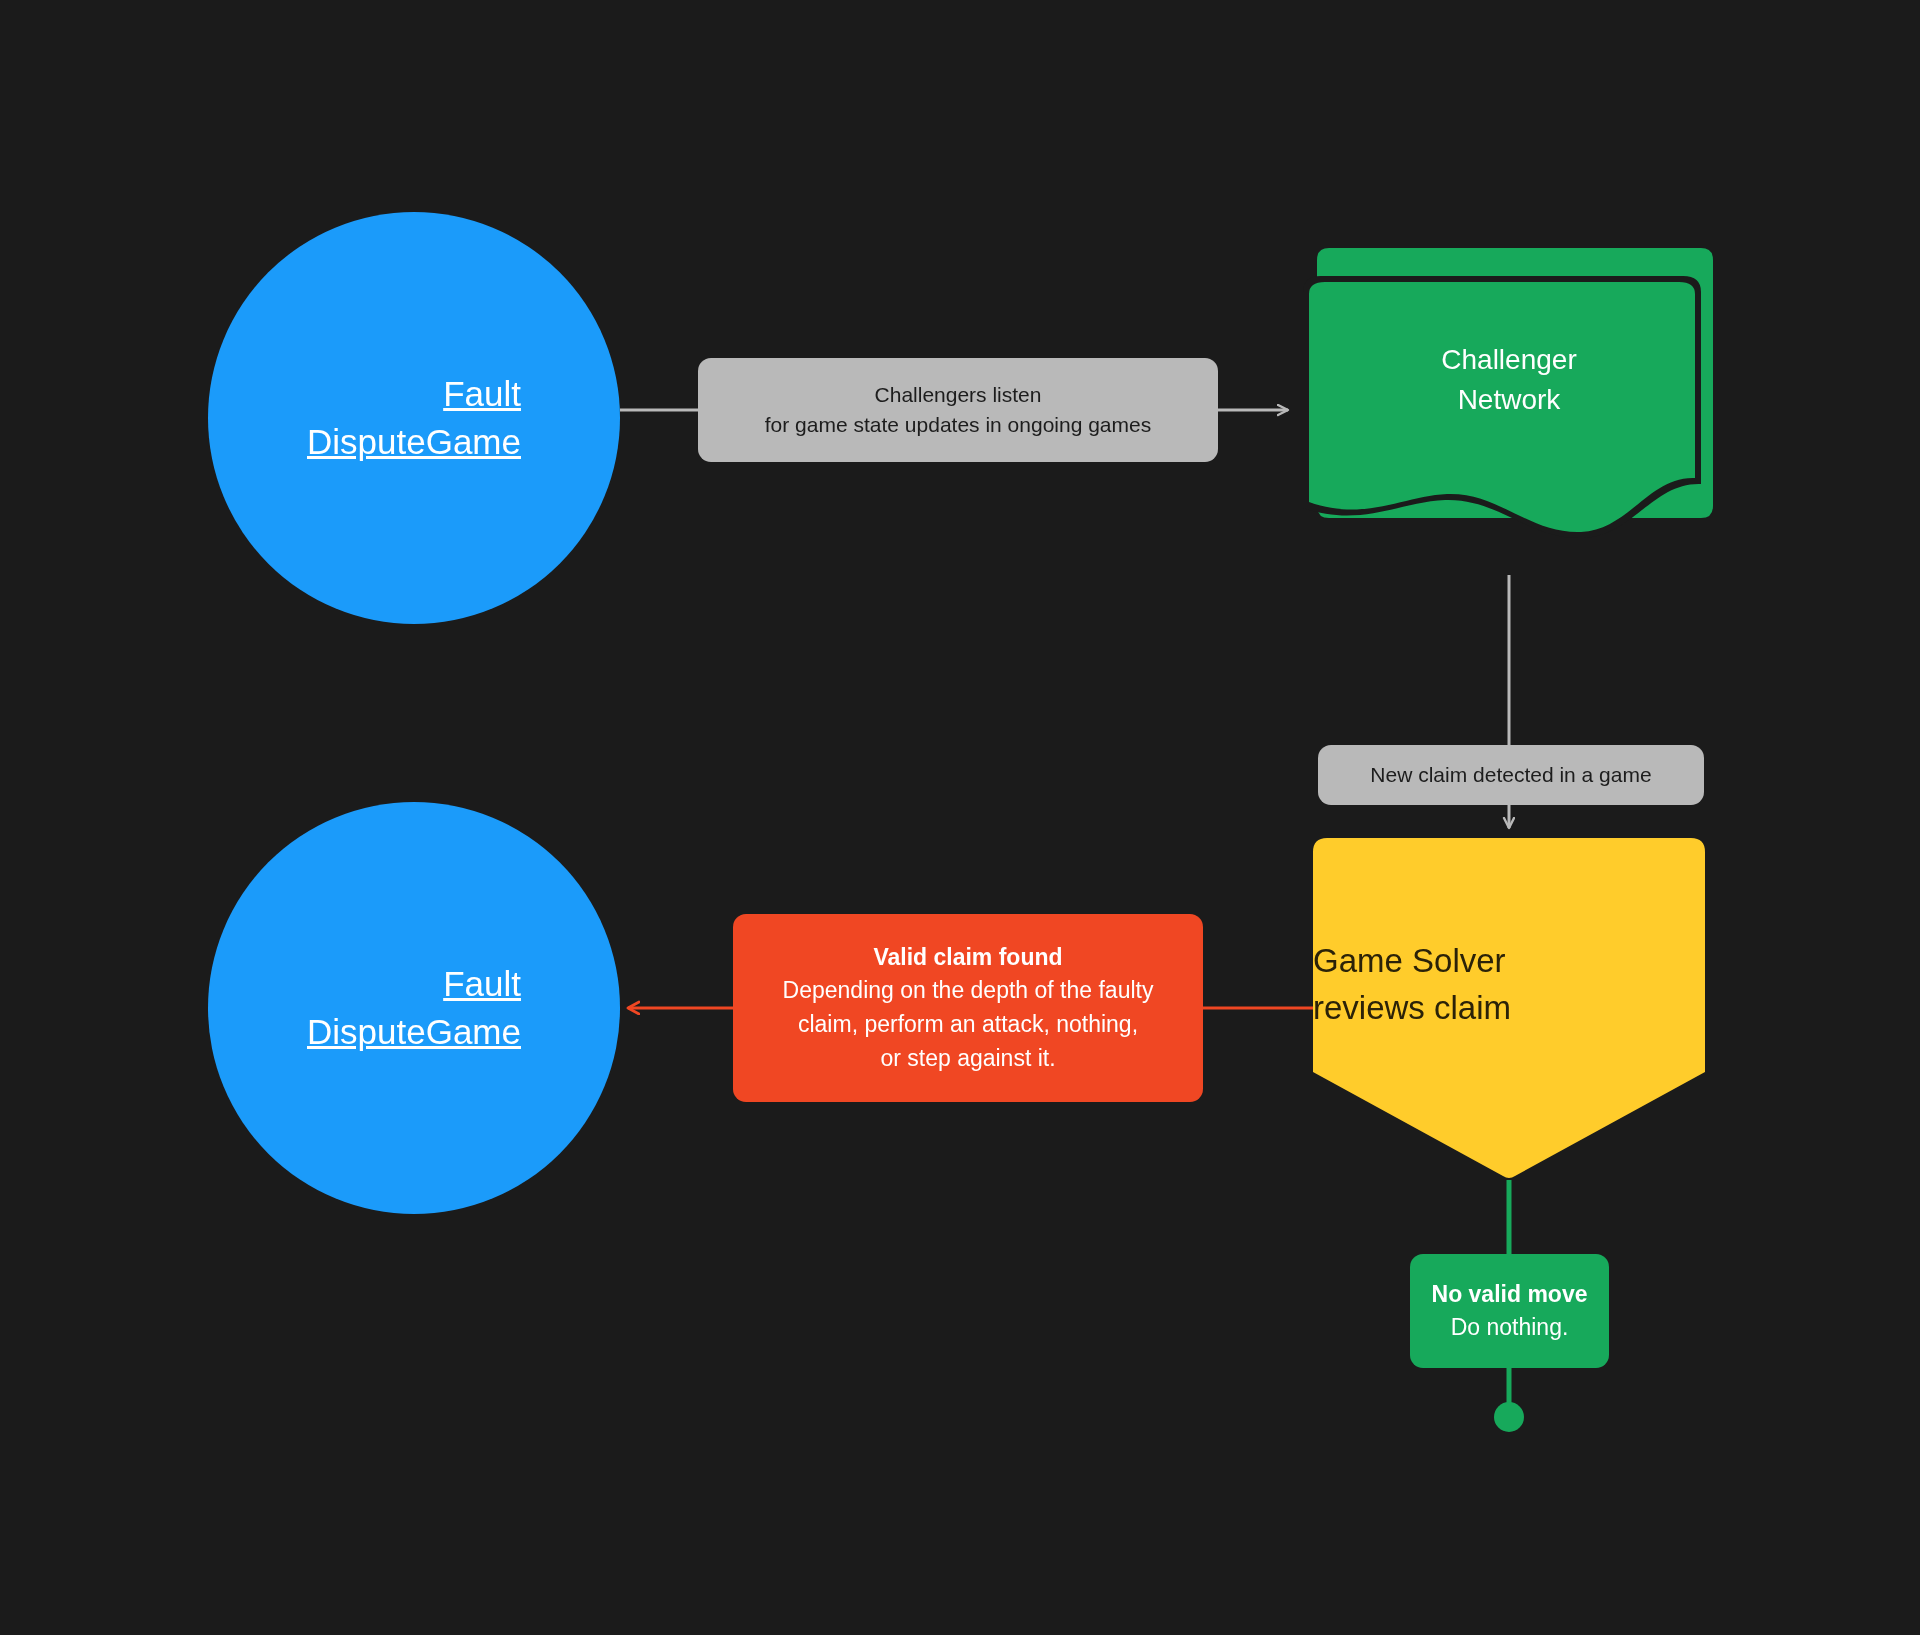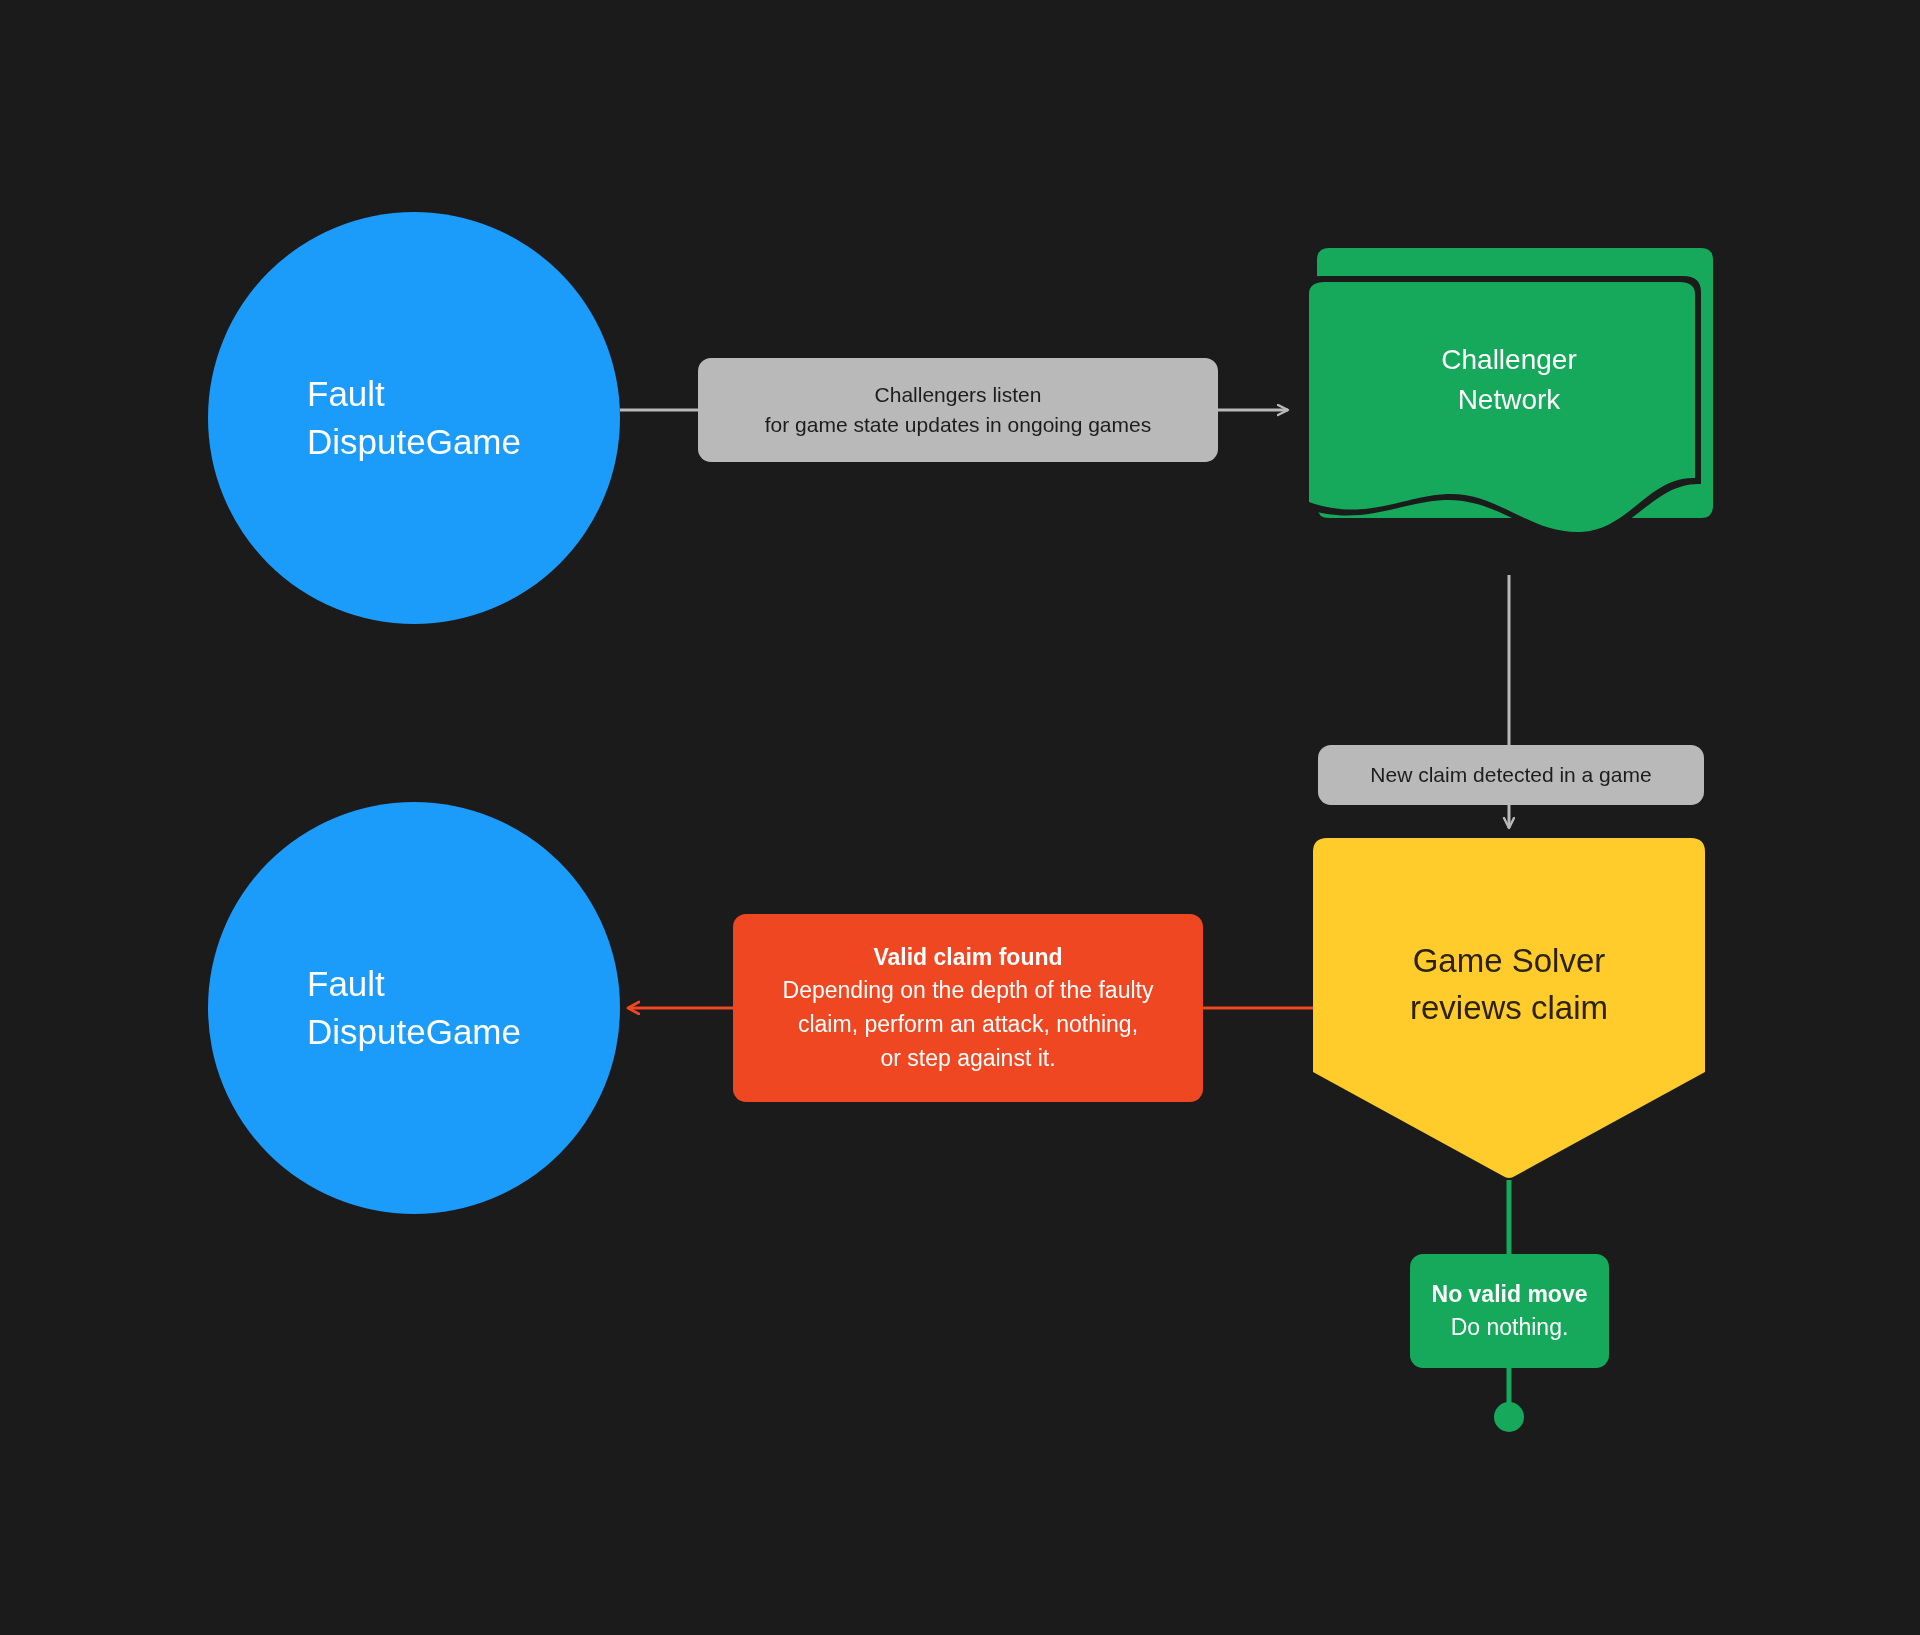--- a/index.html
+++ b/index.html
@@ -26,22 +26,23 @@
     width: 1920px;
     height: 1635px;
   }
 
   
   .node {
     position: absolute;
     display: flex;
     align-items: center;
     justify-content: center;
-    text-align: left;
+    text-align: right;
     box-sizing: border-box;
+    text-decoration: underline;
   }
 
   .circle-node {
     border-radius: 50%;
     color: #ffffff;
     font-size: 35px;
     line-height: 1.38;
   }
 
   .doc-stack {
@@ -73,21 +74,21 @@
     top: 0;
   }
   .shield .shield-label {
     position: absolute;
     left: 0;
     right: 0;
     top: 100px;
     color: #2b2208;
     font-size: 33px;
     line-height: 1.42;
-    text-align: center;
+    text-align: left;
     pointer-events: none;
   }
 
   
   .edge-label {
     position: absolute;
     box-sizing: border-box;
     display: flex;
     flex-direction: column;
     align-items: center;

